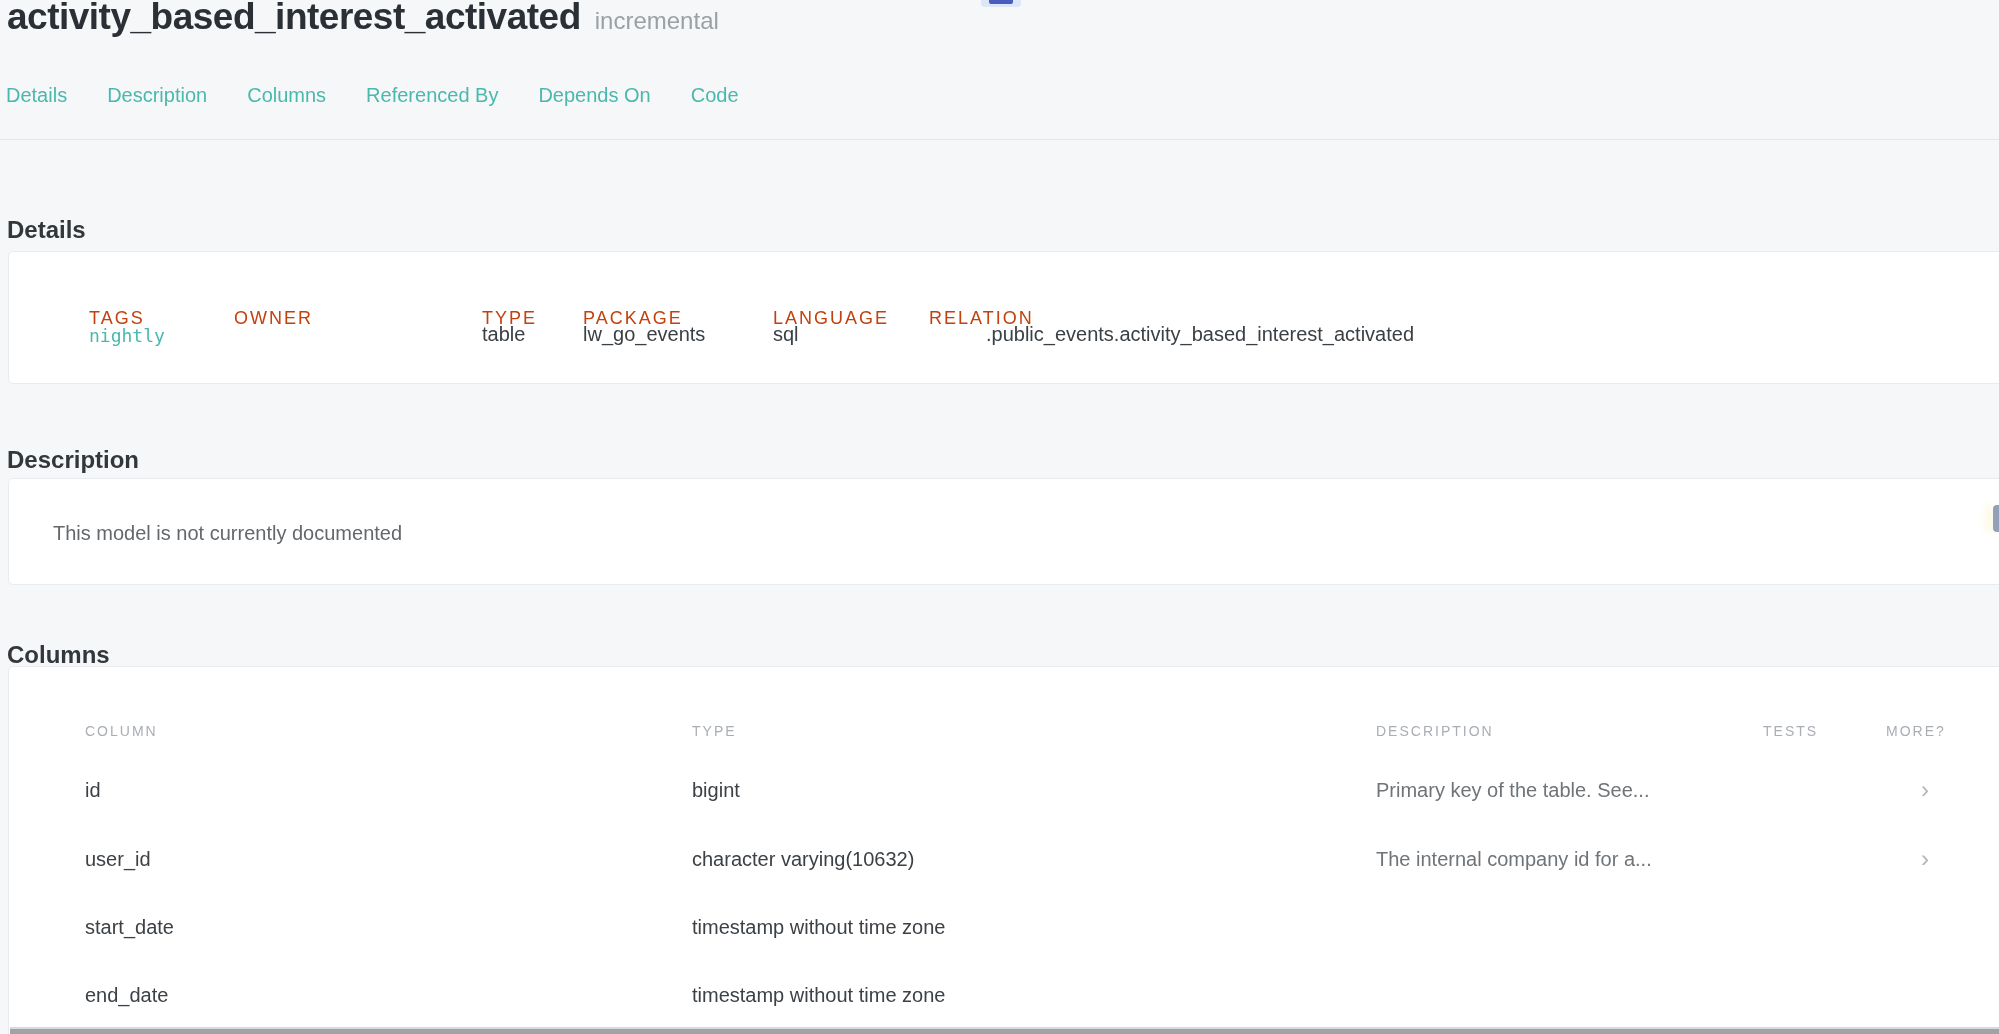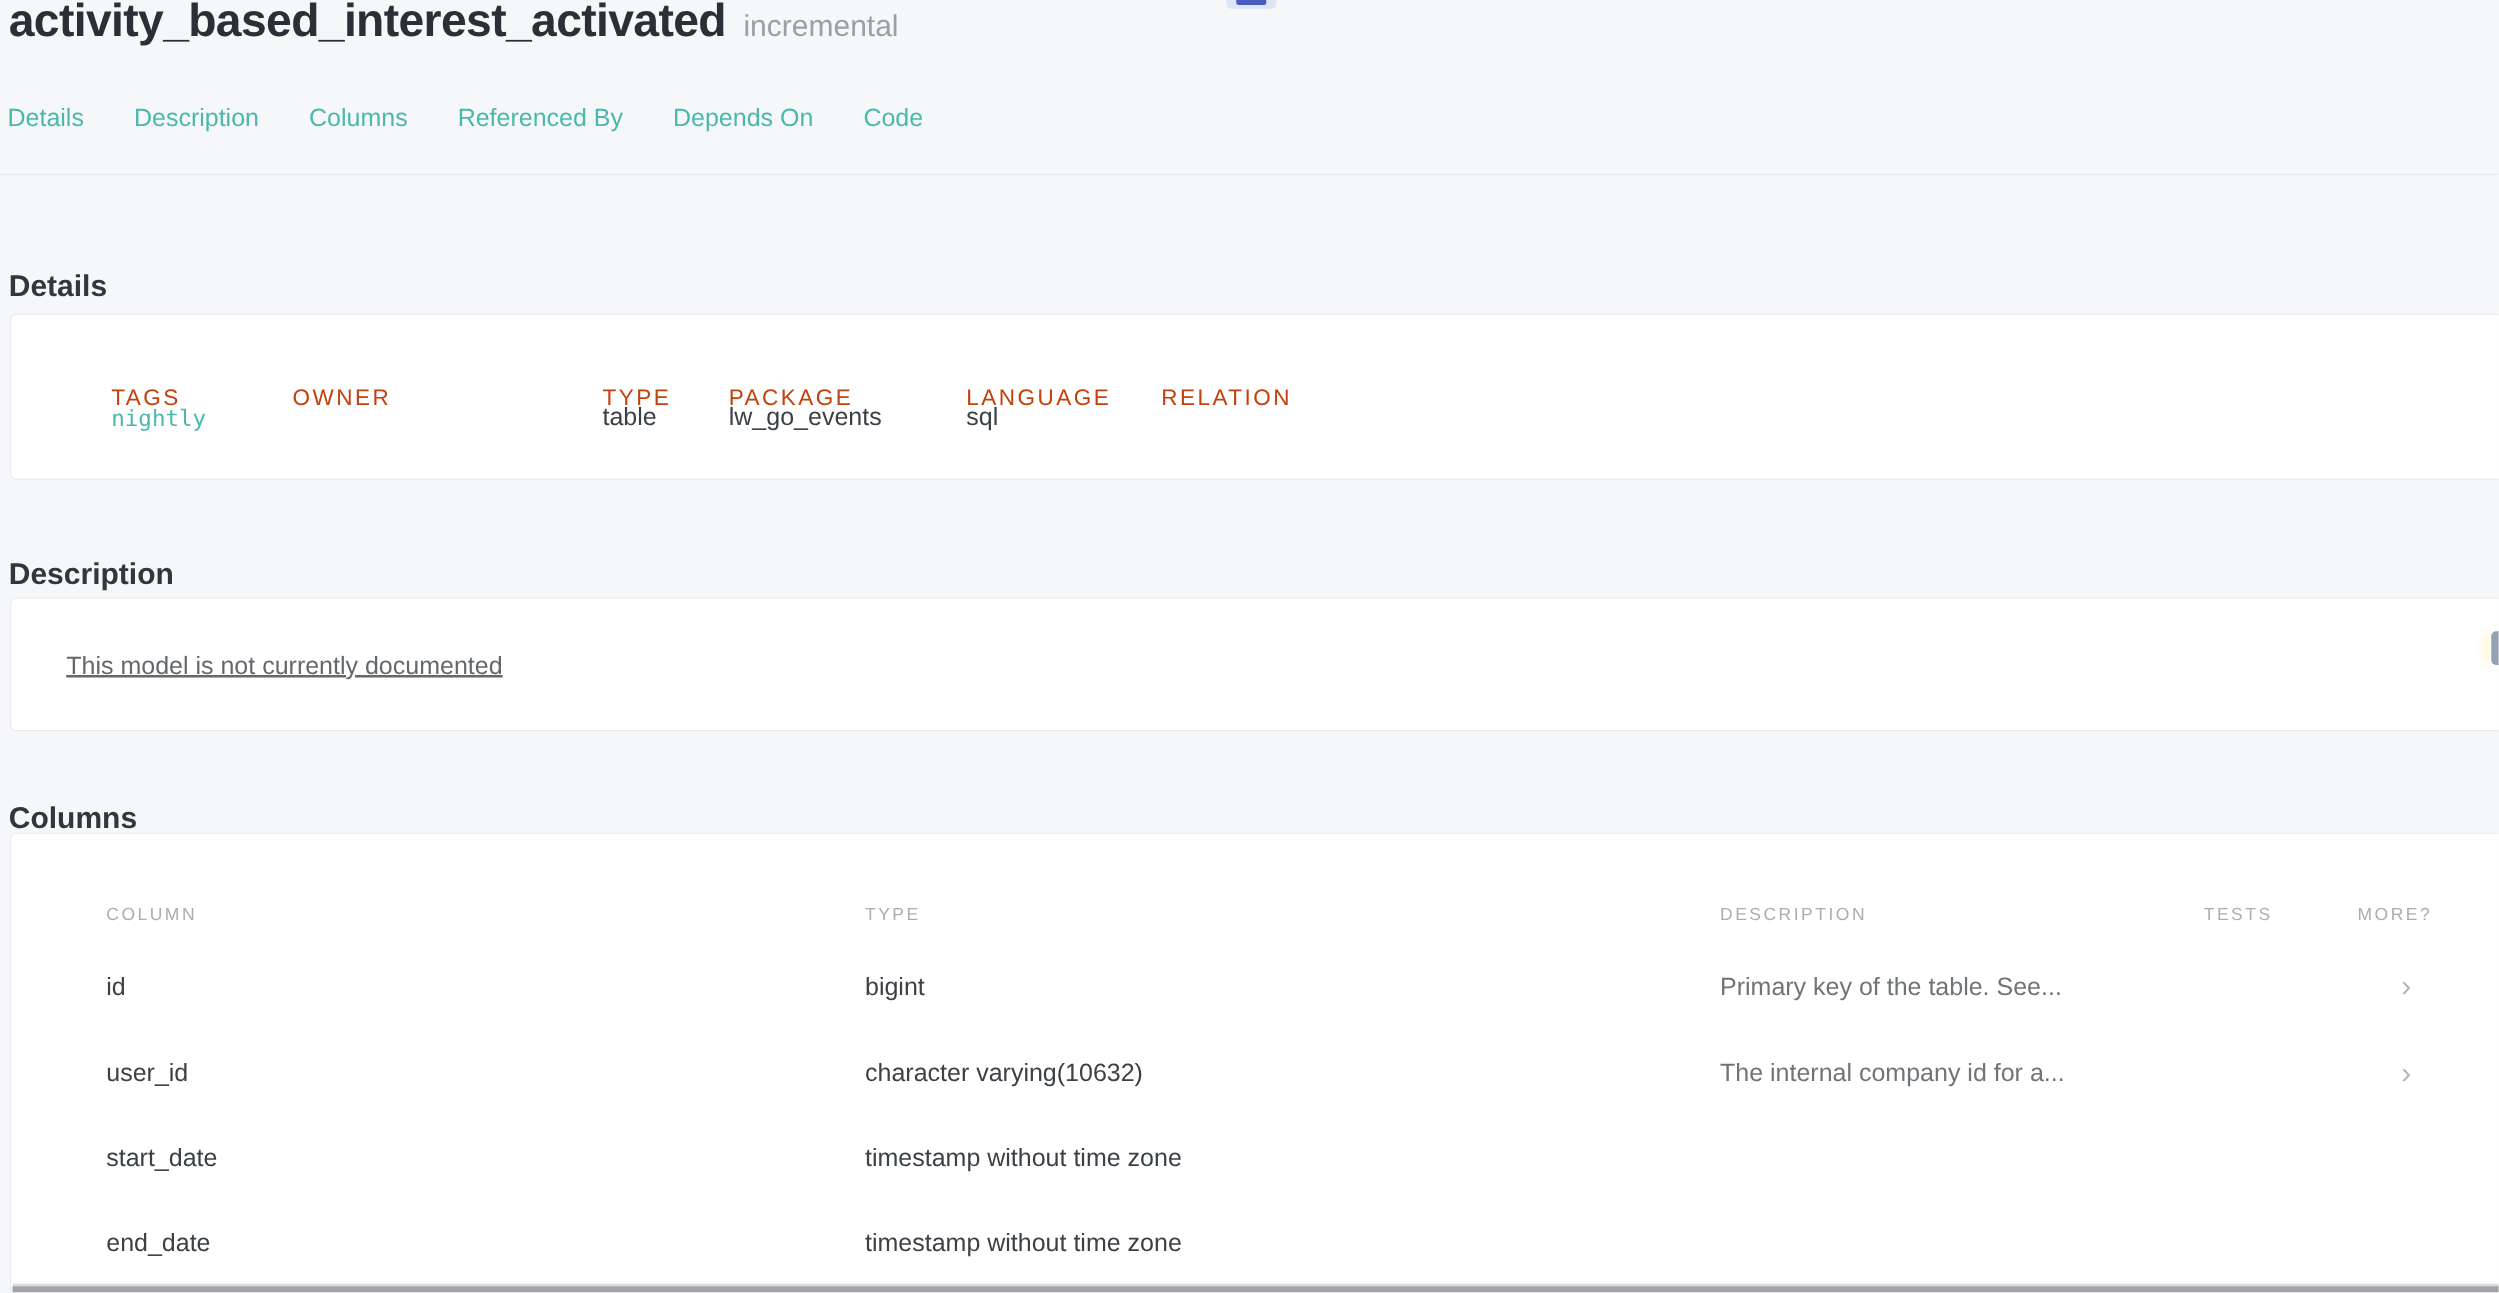--- a/index.html
+++ b/index.html
@@ -30,21 +30,21 @@
   #details-card{top:251px;height:131px;}
   .fld-label{position:absolute;top:56px;font-size:18px;letter-spacing:2px;color:#c2410c;white-space:nowrap;}
   .fld-value{position:absolute;top:71px;font-size:20px;color:#3b4045;white-space:nowrap;text-align:center;}
   .fld-value.mono{font-family:"DejaVu Sans Mono", monospace;font-size:18px;color:#4ab8ad;top:73px;cursor:pointer;}
   .lx-tags{left:80px}.lx-owner{left:225px}.lx-type{left:473px}.lx-package{left:574px}.lx-language{left:764px}.lx-relation{left:920px}
   .vx-tags{left:80px}.vx-type{left:473px}.vx-package{left:574px}.vx-language{left:764px}.vx-relation{left:977px}
 
   
   #description-heading{top:426px;}
   #description-card{top:478px;height:105px;}
-  .description-text{position:absolute;left:44px;top:43px;font-size:20px;color:#63686d;text-decoration:underline;}
+  .description-text{position:absolute;left:44px;top:43px;font-size:20px;color:#63686d;}
   .right-clip-button{position:absolute;right:0;top:505px;width:6px;height:27px;background:#93a0b7;border-radius:4px 0 0 4px;box-shadow:-6px 0 8px rgba(250,245,205,0.9);}
 
   
   #columns-heading{top:621px;}
   #columns-card{top:666px;height:380px;border-bottom:none;border-radius:5px 5px 0 0;}
   .col-head{position:absolute;top:56px;font-size:14px;letter-spacing:2px;color:#a9aeb4;white-space:nowrap;}
   .cx-column{left:76px}.cx-type{left:683px}.cx-description{left:1367px}.cx-tests{left:1754px}.cx-more{left:1877px}
   .col-row{position:absolute;left:0;right:0;height:30px;cursor:pointer;}
   .row-0{top:112px}.row-1{top:181px}.row-2{top:249px}.row-3{top:317px}
   .cell{position:absolute;font-size:20px;white-space:nowrap;}
@@ -84,20 +84,21 @@
   <span class="fld-label lx-owner">OWNER</span>
   <span class="fld-label lx-type">TYPE</span>
   <span class="fld-label lx-package">PACKAGE</span>
   <span class="fld-label lx-language">LANGUAGE</span>
   <span class="fld-label lx-relation">RELATION</span>
 
   <span class="fld-value mono vx-tags">nightly</span>
   <span class="fld-value vx-type">table</span>
   <span class="fld-value vx-package">lw_go_events</span>
   <span class="fld-value vx-language">sql</span>
+  <span class="fld-value vx-relation">.public_events.activity_based_interest_activated</span>
 </div>
 
 <h2 class="section-heading" id="description-heading">Description</h2>
 <div class="card" id="description-card">
   <span class="description-text">This model is not currently documented</span>
 </div>
 <div class="right-clip-button"></div>
 
 <h2 class="section-heading" id="columns-heading">Columns</h2>
 <div class="card" id="columns-card">

